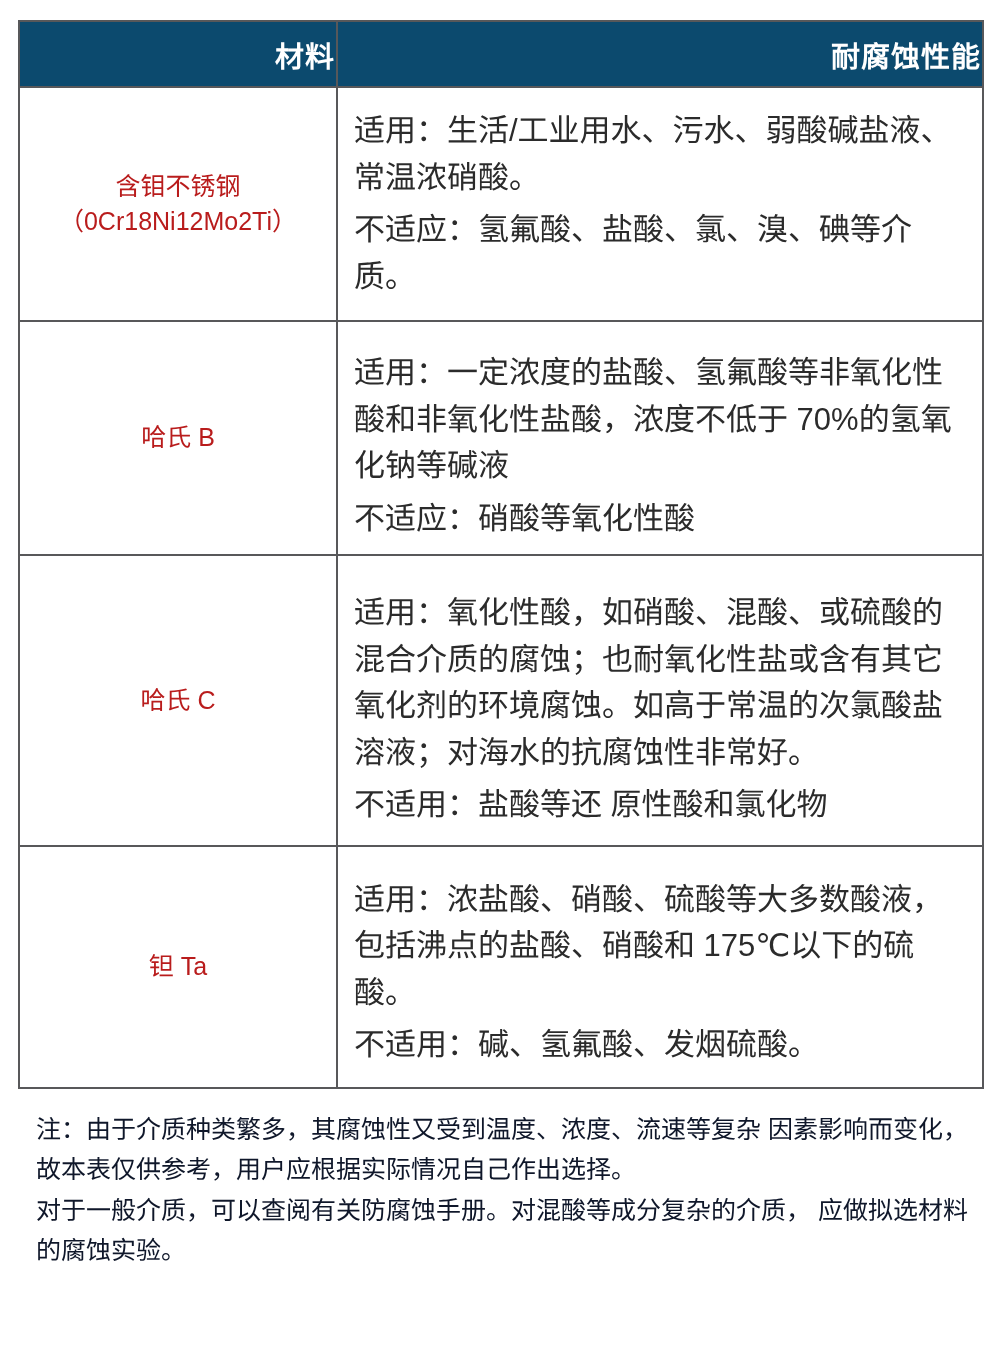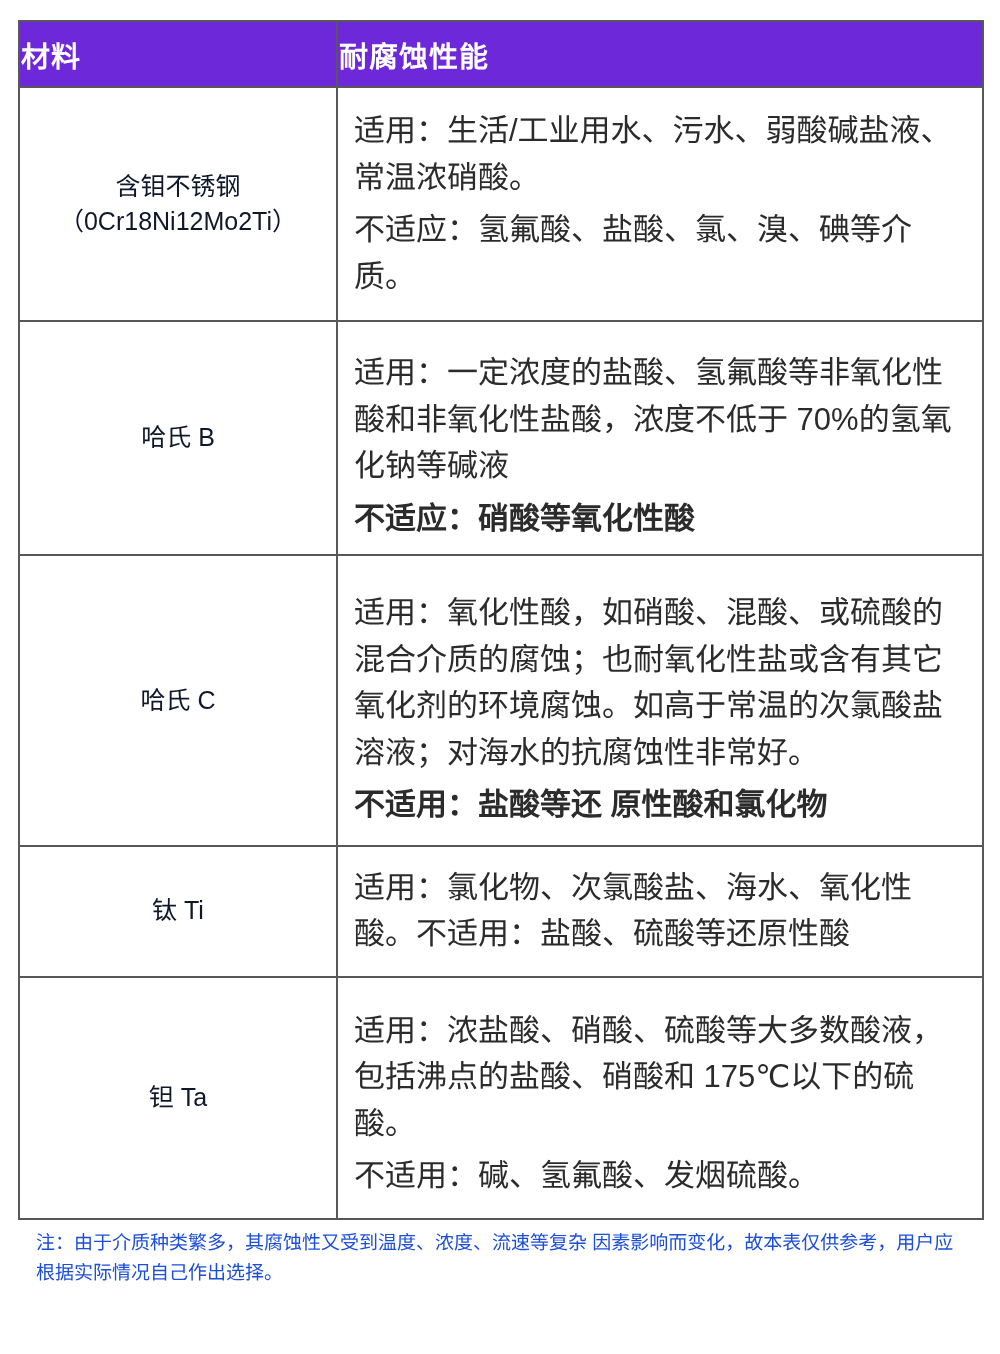--- a/index.html
+++ b/index.html
@@ -26,68 +26,67 @@
     border-collapse: collapse;
     table-layout: fixed;
     border: 2px solid #58585a;
   }
   table.spec-table th,
   table.spec-table td {
     border: 2px solid #58585a;
     vertical-align: middle;
   }
   thead th {
-    background: #6d28d9;
+    background: #0c4a6e;
     color: #ffffff;
     font-size: 29px;
     font-weight: bold;
-    text-align: left;
+    text-align: right;
     height: 62px;
     letter-spacing: 1px;
   }
   col.col-material { width: 318px; }
   col.col-perf { width: 646px; }
 
   td.material {
     text-align: center;
     font-size: 25px;
     line-height: 1.42;
     padding: 10px 8px;
-    color: #0f172a;
+    color: #b91c1c;
   }
   td.material .m-line { display: block; }
   td.perf {
     padding: 16px 18px 16px 16px;
     font-size: 31px;
     line-height: 1.5;
     color: #2b2b2b;
   }
   td.perf p {
     margin: 0;
   }
   td.perf p + p {
     margin-top: 6px;
   }
   td.perf p.gap {
-    font-weight: bold;
   }
   tr.row-stainless td.perf { padding-top: 20px; padding-bottom: 20px; }
   tr.row-hb td.perf { padding-top: 28px; padding-bottom: 12px; }
   tr.row-hc td.perf { padding-top: 34px; }
   tr.row-ti td.perf { padding-top: 18px; padding-bottom: 18px; }
   tr.row-ta td.perf { padding-top: 30px; padding-bottom: 18px; }
   tr.row-ptir td.perf { padding-top: 12px; padding-bottom: 12px; }
   tr.row-ptir td.material { font-size: 25px; }
 
   .note {
-    margin-top: 8px;
+    margin-top: 20px;
     width: 950px;
-    font-size: 19px;
+    font-size: 25px;
     line-height: 1.62;
-    color: #1d4ed8;
+    color: #0f172a;
     padding-left: 18px;
     box-sizing: border-box;
   }
   .note p { margin: 0; }
 </style>
 </head>
 <body>
 
 <div class="page">
 
@@ -128,40 +127,33 @@
       <tr class="row-hc">
         <td class="material">
           <span class="m-line">哈氏 C</span>
         </td>
         <td class="perf">
           <p>适用：氧化性酸，如硝酸、混酸、或硫酸的混合介质的腐蚀；也耐氧化性盐或含有其它氧化剂的环境腐蚀。如高于常温的次氯酸盐溶液；对海水的抗腐蚀性非常好。</p>
           <p class="gap">不适用：盐酸等还 原性酸和氯化物</p>
         </td>
       </tr>
 
-      <tr class="row-ti">
-        <td class="material">
-          <span class="m-line">钛 Ti</span>
-        </td>
-        <td class="perf">
-          <p>适用：氯化物、次氯酸盐、海水、氧化性酸。不适用：盐酸、硫酸等还原性酸</p>
-        </td>
-      </tr>
 
       <tr class="row-ta">
         <td class="material">
           <span class="m-line">钽 Ta</span>
         </td>
         <td class="perf">
           <p>适用：浓盐酸、硝酸、硫酸等大多数酸液，包括沸点的盐酸、硝酸和 175℃以下的硫酸。</p>
           <p>不适用：碱、氢氟酸、发烟硫酸。</p>
         </td>
       </tr>
 
 
     </tbody>
   </table>
 
   <div class="note">
     <p>注：由于介质种类繁多，其腐蚀性又受到温度、浓度、流速等复杂 因素影响而变化，故本表仅供参考，用户应根据实际情况自己作出选择。</p>
+    <p>对于一般介质，可以查阅有关防腐蚀手册。对混酸等成分复杂的介质， 应做拟选材料的腐蚀实验。</p>
   </div>
 
 </div>
 
 </body></html>

